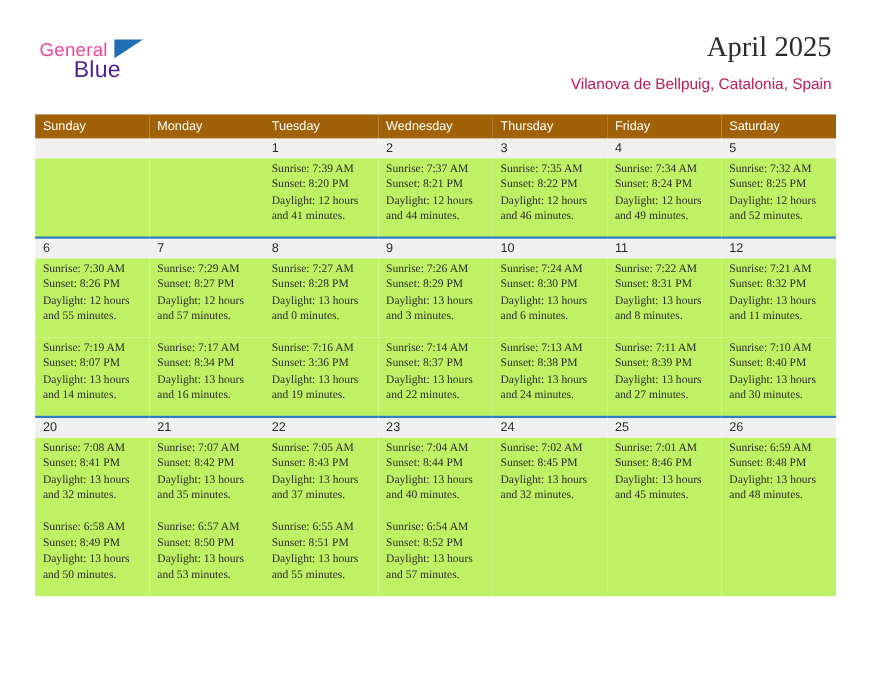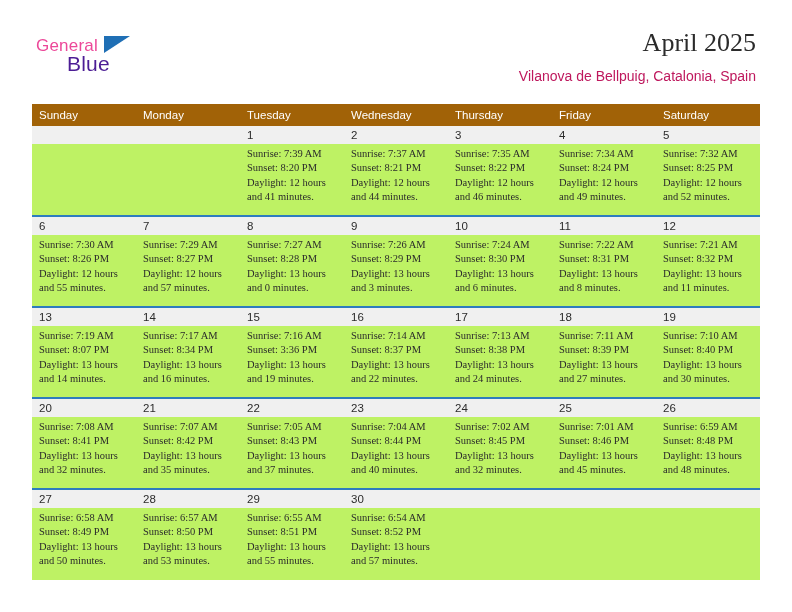--- a/index.html
+++ b/index.html
@@ -275,29 +275,20 @@
             <div class="cell-line">Daylight: 13 hours</div>
             <div class="cell-line">and 8 minutes.</div>
           </td>
           <td>
             <div class="cell-line">Sunrise: 7:21 AM</div>
             <div class="cell-line">Sunset: 8:32 PM</div>
             <div class="cell-line">Daylight: 13 hours</div>
             <div class="cell-line">and 11 minutes.</div>
           </td>
         </tr>
-        <tr class="daynum-row">
-          <td>13</td>
-          <td>14</td>
-          <td>15</td>
-          <td>16</td>
-          <td>17</td>
-          <td>18</td>
-          <td>19</td>
-        </tr>
         <tr class="body-row">
           <td>
             <div class="cell-line">Sunrise: 7:19 AM</div>
             <div class="cell-line">Sunset: 8:07 PM</div>
             <div class="cell-line">Daylight: 13 hours</div>
             <div class="cell-line">and 14 minutes.</div>
           </td>
           <td>
             <div class="cell-line">Sunrise: 7:17 AM</div>
             <div class="cell-line">Sunset: 8:34 PM</div>
@@ -381,29 +372,20 @@
             <div class="cell-line">Daylight: 13 hours</div>
             <div class="cell-line">and 45 minutes.</div>
           </td>
           <td>
             <div class="cell-line">Sunrise: 6:59 AM</div>
             <div class="cell-line">Sunset: 8:48 PM</div>
             <div class="cell-line">Daylight: 13 hours</div>
             <div class="cell-line">and 48 minutes.</div>
           </td>
         </tr>
-        <tr class="daynum-row">
-          <td>27</td>
-          <td>28</td>
-          <td>29</td>
-          <td>30</td>
-          <td></td>
-          <td></td>
-          <td></td>
-        </tr>
         <tr class="body-row">
           <td>
             <div class="cell-line">Sunrise: 6:58 AM</div>
             <div class="cell-line">Sunset: 8:49 PM</div>
             <div class="cell-line">Daylight: 13 hours</div>
             <div class="cell-line">and 50 minutes.</div>
           </td>
           <td>
             <div class="cell-line">Sunrise: 6:57 AM</div>
             <div class="cell-line">Sunset: 8:50 PM</div>

